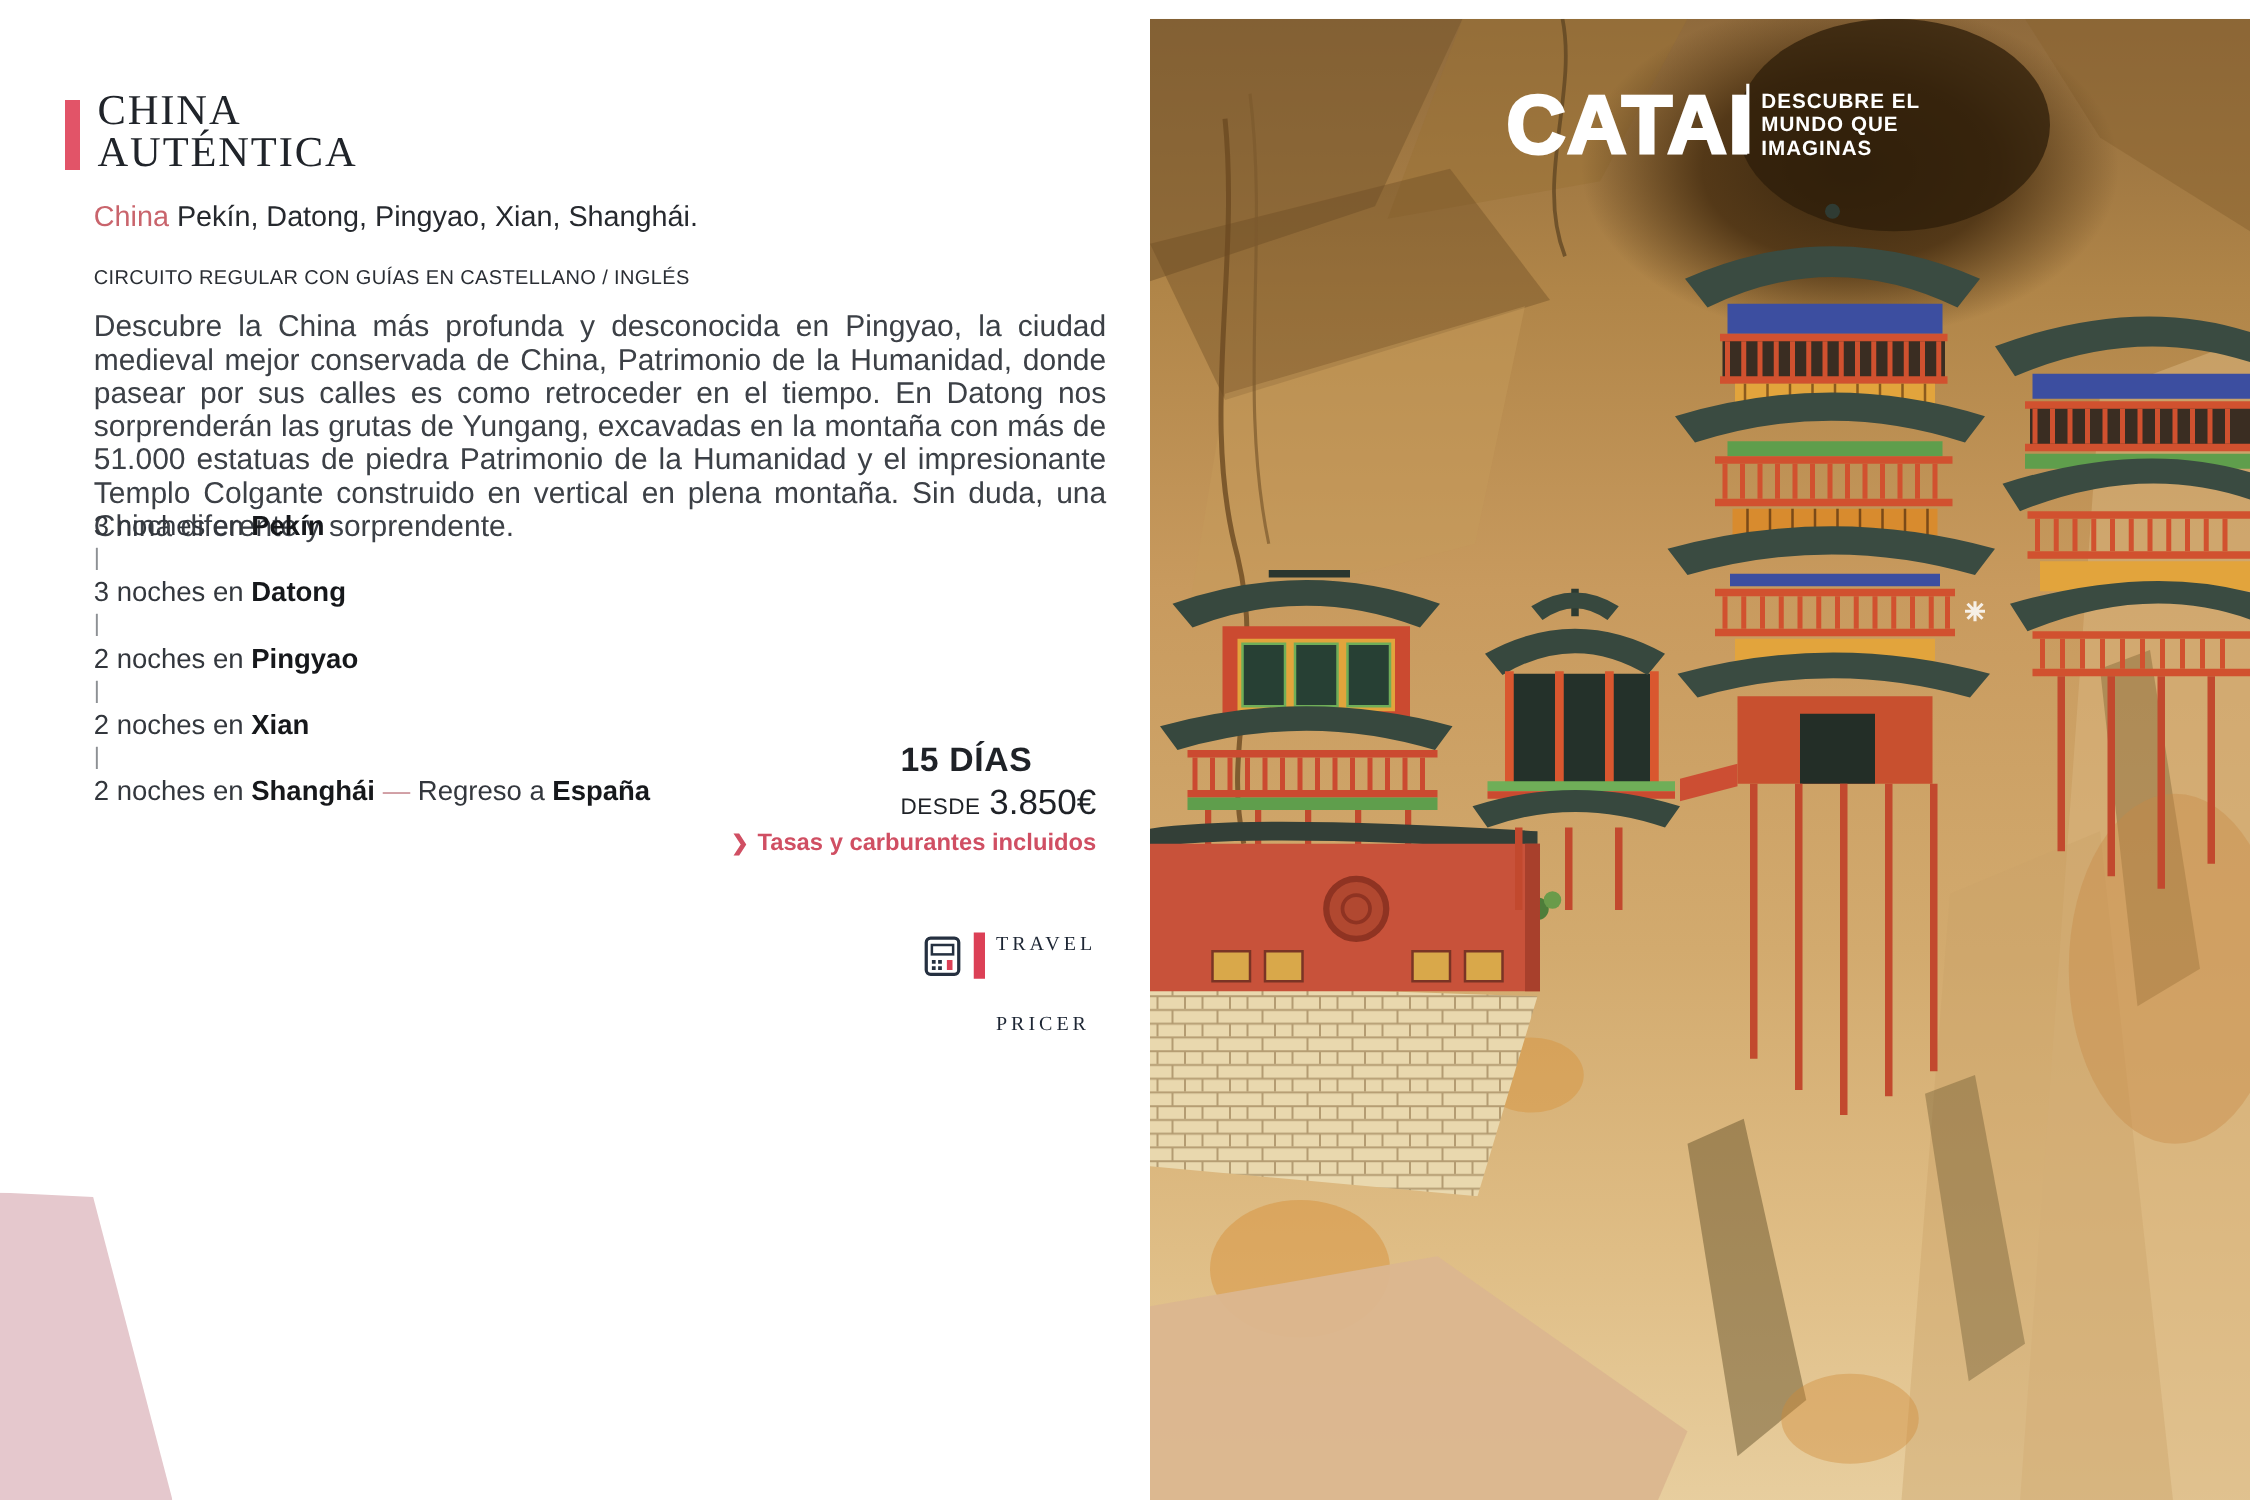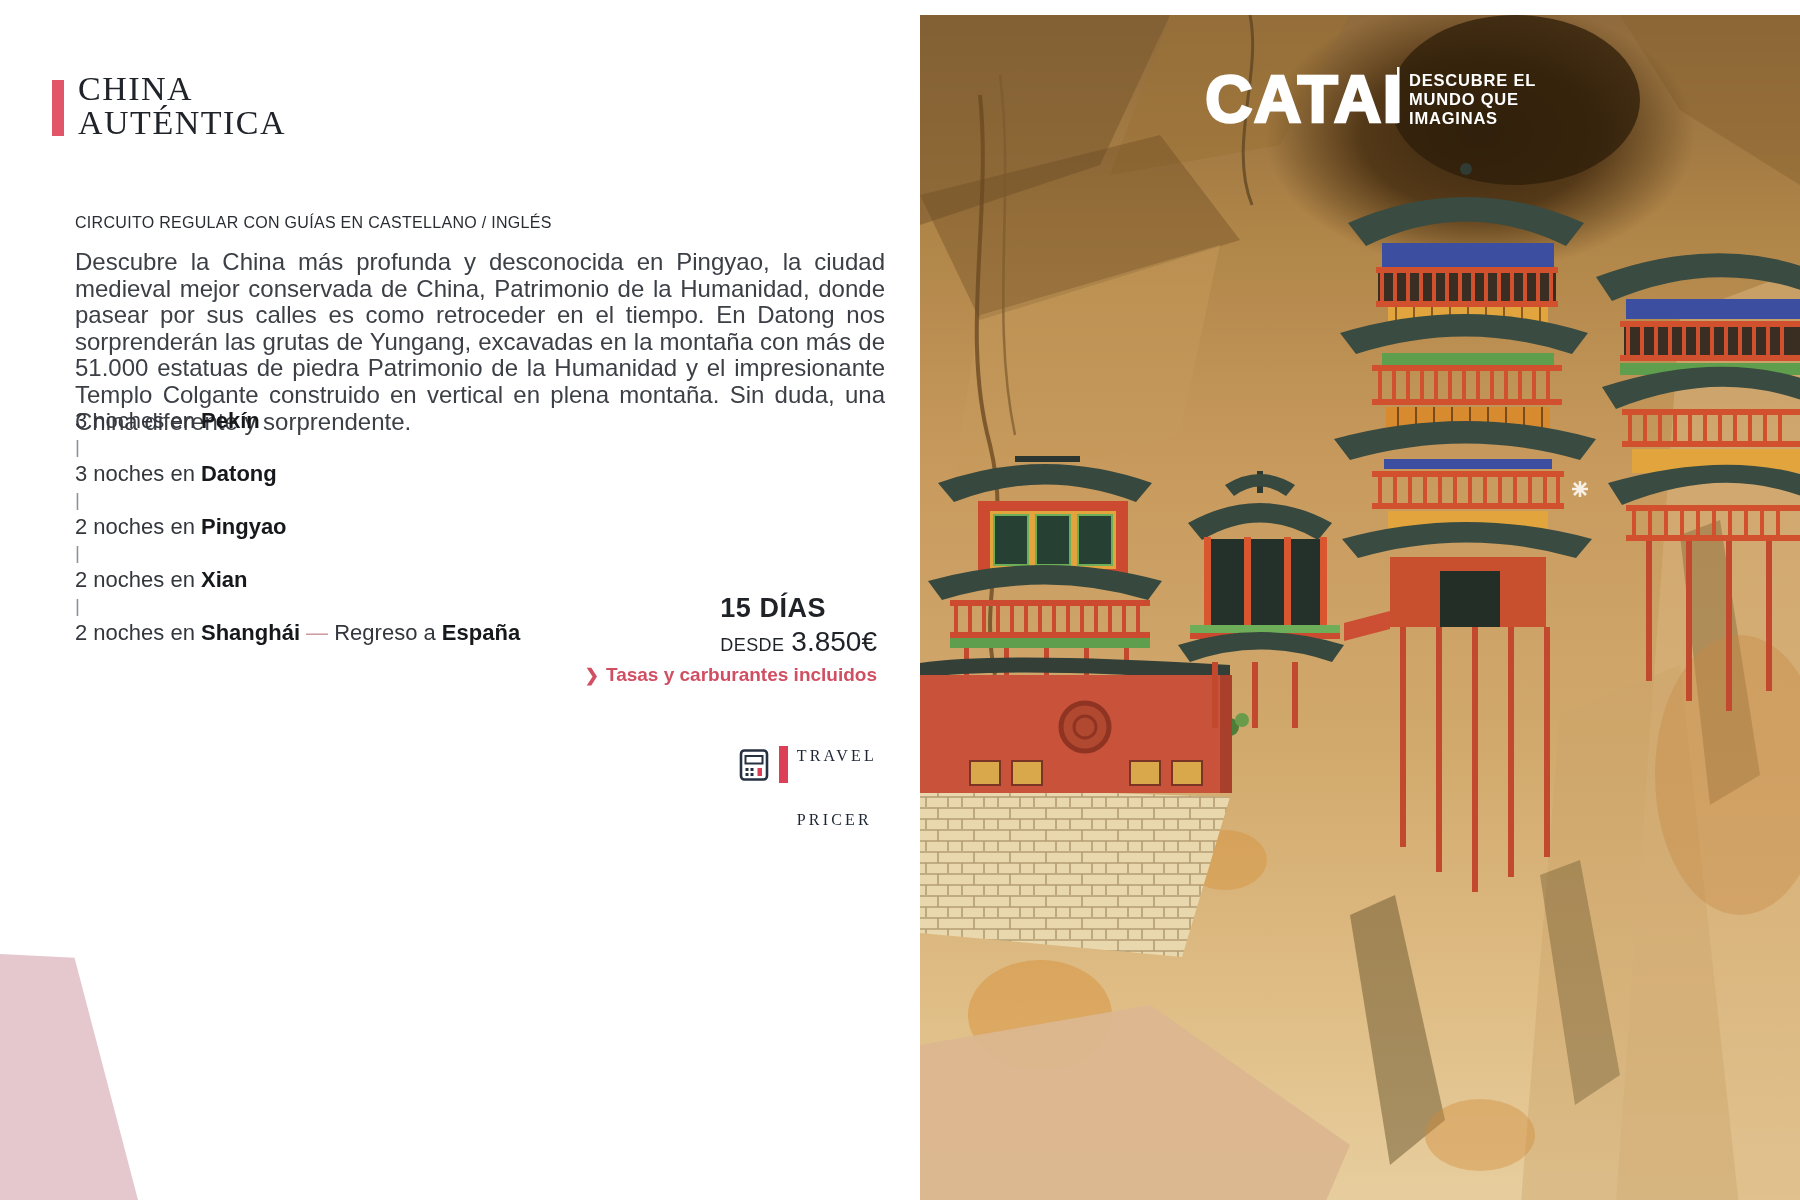--- a/index.html
+++ b/index.html
@@ -59,20 +59,25 @@
   <div class="left">
 
     <div class="brand">
       <div class="brand-bar"></div>
       <div class="brand-text">
         <div>CHINA</div>
         <div>AUTÉNTICA</div>
       </div>
     </div>
 
+    <div class="route">
+      <span class="country">China</span>
+      <span> </span>
+      <span>Pekín, Datong, Pingyao, Xian, Shanghái.</span>
+    </div>
 
     <div class="subtitle">CIRCUITO REGULAR CON GUÍAS EN CASTELLANO / INGLÉS</div>
 
     <div class="para">Descubre la China más profunda y desconocida en Pingyao, la ciudad medieval mejor conservada de China, Patrimonio de la Humanidad, donde pasear por sus calles es como retroceder en el tiempo. En Datong nos sorprenderán las grutas de Yungang, excavadas en la montaña con más de 51.000 estatuas de piedra Patrimonio de la Humanidad y el impresionante Templo Colgante construido en vertical en plena montaña. Sin duda, una China diferente y sorprendente.</div>
 
     <div class="itinerary">
         <div class="it-row"><span>3 noches en </span><b>Pekín</b></div>
         <div class="it-sep">|</div>
         <div class="it-row"><span>3 noches en </span><b>Datong</b></div>
         <div class="it-sep">|</div>

